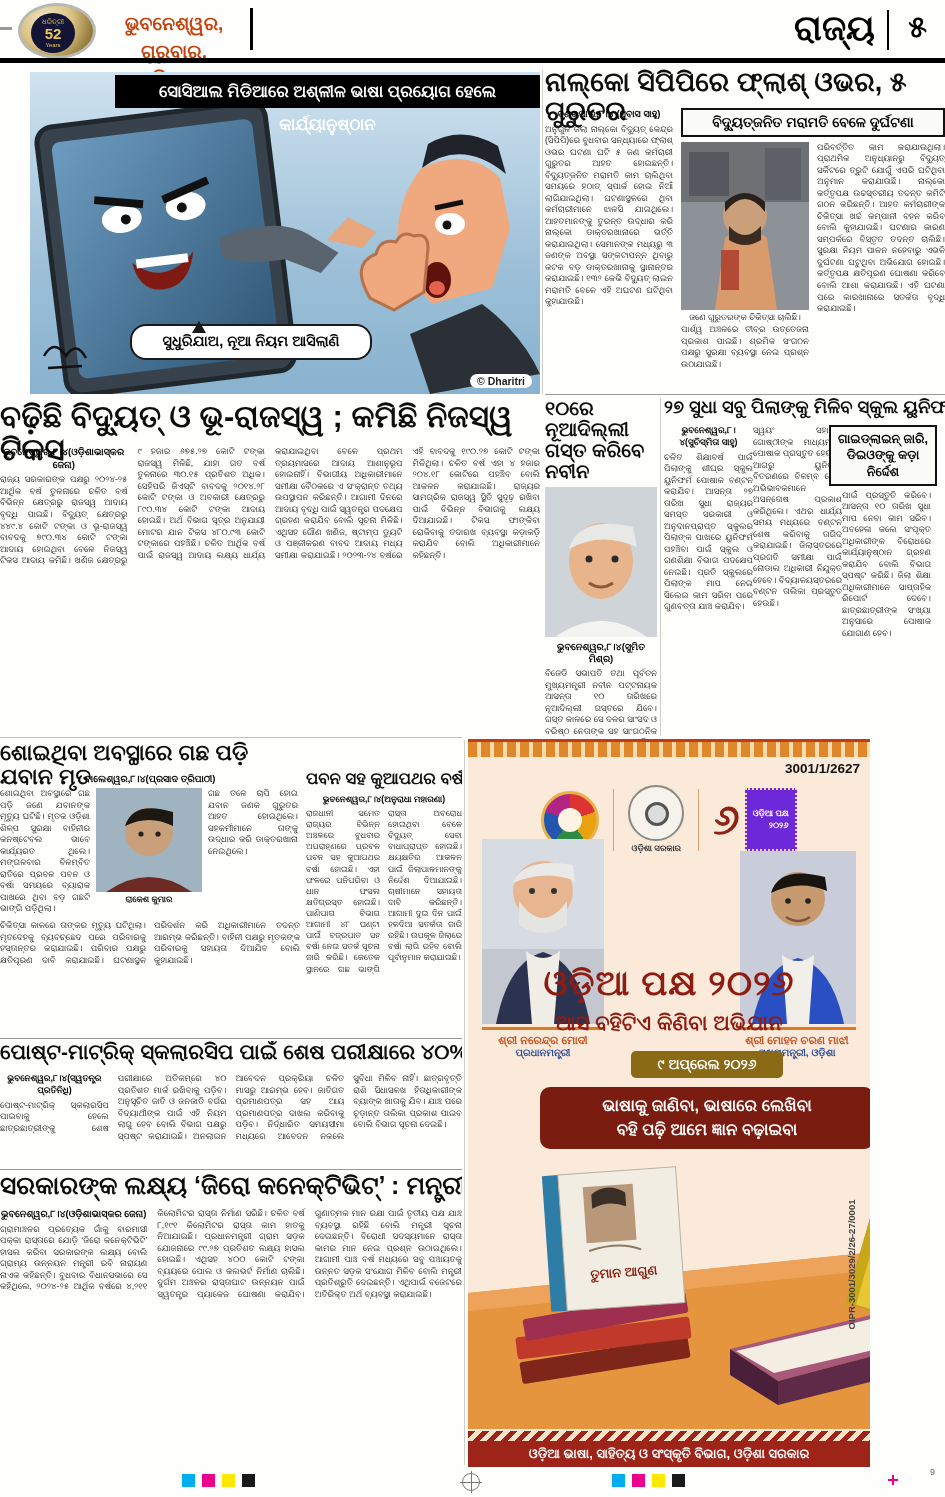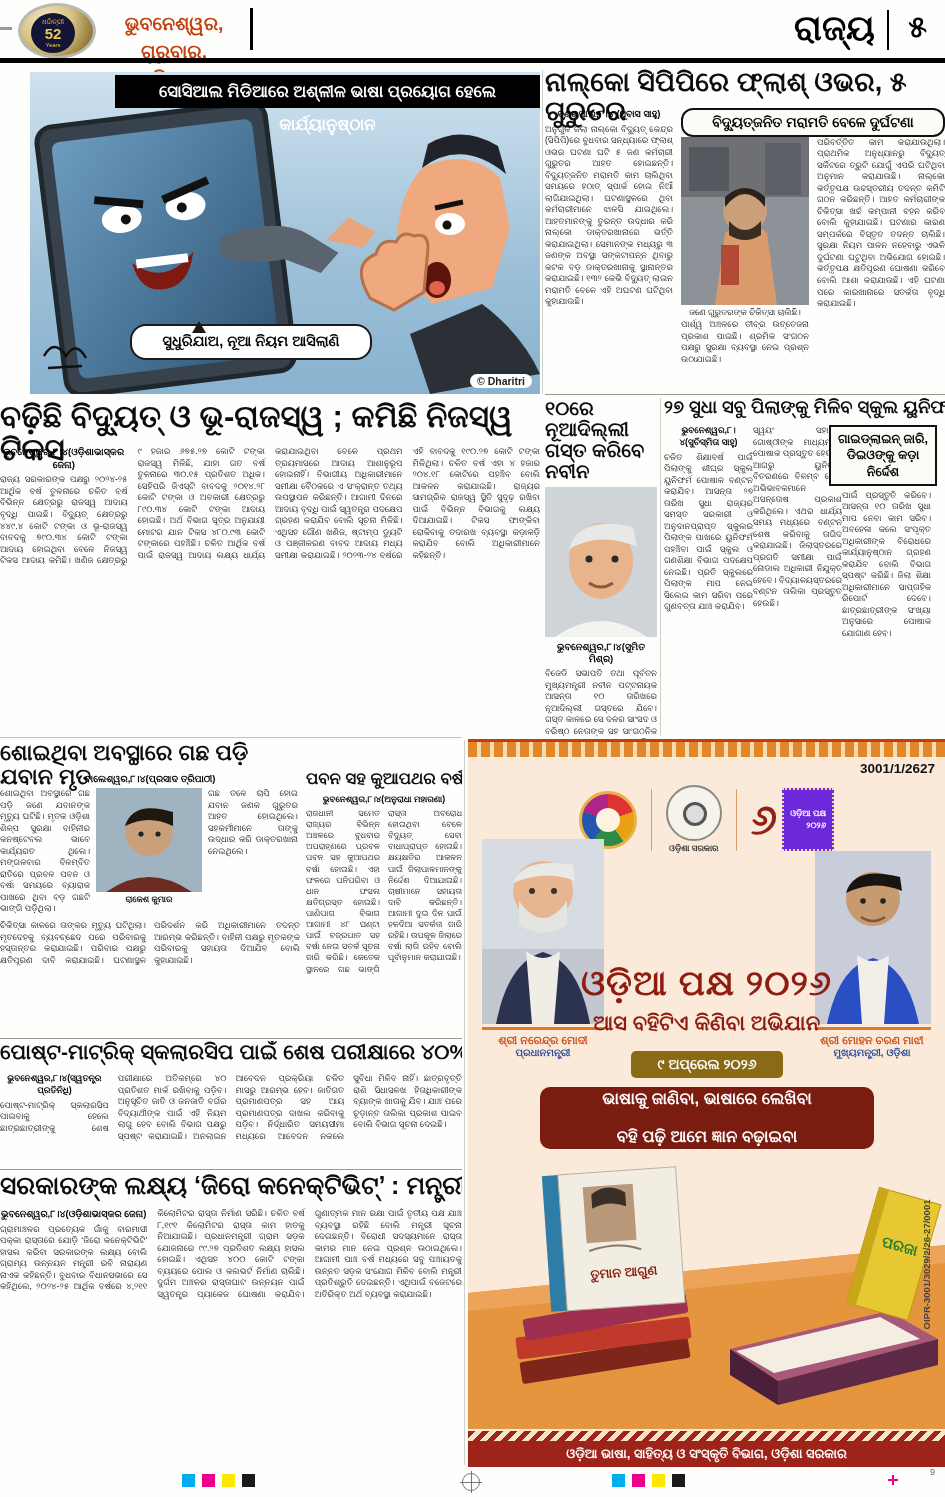--- a/index.html
+++ b/index.html
@@ -35,21 +35,21 @@
   .cartoon{left:30px;top:72px;width:510px;height:322px;background:linear-gradient(180deg,#cfe2ef,#9dc0d8 60%,#88b2cf);}
   .kicker{position:absolute;left:85px;top:3px;width:425px;height:33px;background:#000;color:#fff;
      font-weight:bold;font-size:16.5px;text-align:center;line-height:33px;}
   .bubble{position:absolute;left:100px;top:252px;width:238px;height:32px;background:#fff;
      border:2px solid #1a1a1a;border-radius:16px;font-weight:bold;font-size:14.5px;
      text-align:center;line-height:30px;color:#000;}
   .bubble:before{content:"";position:absolute;left:60px;top:-12px;border:7px solid transparent;border-bottom:12px solid #1a1a1a;}
   .credit{position:absolute;right:8px;bottom:6px;background:#fff;border-radius:8px;
      font-size:10.5px;padding:1px 7px;color:#222;font-weight:bold;margin-left:32px;}
   
-  .ad{left:468px;top:739px;width:477px;height:728px;background:#fbead9;overflow:hidden;}
+  .ad{left:468px;top:739px;width:402px;height:728px;background:#fbead9;overflow:hidden;}
   .ad-border-top{position:absolute;left:0;top:0;width:100%;height:15px;
      border-top:3px solid #c43b16;
      background:repeating-linear-gradient(90deg,#e0862b 0 9px,#f7dcb0 9px 13px);}
   .ad-rel{position:absolute;right:10px;top:22px;font-weight:bold;font-size:13.5px;color:#111;}
   .logo-row{position:absolute;left:0;top:46px;width:100%;display:flex;justify-content:center;align-items:center;gap:14px;}
   .logo-circle{width:58px;height:58px;border-radius:50%;
      background:conic-gradient(#d33 0 20%,#e9a10f 20% 40%,#2e8b44 40% 60%,#2456b0 60% 80%,#b02586 80% 100%);
      border:3px solid #e8b24a;box-sizing:border-box;position:relative;}
   .logo-circle:after{content:"";position:absolute;left:14px;top:14px;width:24px;height:24px;border-radius:50%;background:#fdf3e0;}
   .logo-sep{width:1px;height:62px;background:#d9a06a;}
@@ -64,21 +64,21 @@
   .ad-name{font-size:11px;font-weight:bold;color:#c8501e;text-align:center;margin-top:3px;}
   .ad-title2{font-size:10px;font-weight:bold;color:#2a4d9b;text-align:center;}
   .ad-main-title{position:absolute;left:0;top:224px;width:100%;text-align:center;
      font-size:35px;font-weight:bold;color:#8e1c10;letter-spacing:1px;}
   .ad-sub-title{position:absolute;left:0;top:272px;width:100%;text-align:center;
      font-size:21px;font-weight:bold;color:#8e1c10;}
   .date-pill{position:absolute;left:163px;top:312px;width:152px;height:27px;background:#8a6a15;
      border-radius:5px;color:#fff;font-weight:bold;font-size:14px;text-align:center;line-height:27px;}
   .slogan{position:absolute;left:72px;top:348px;width:334px;height:62px;background:#7b1c10;
      border-radius:10px;color:#fff;font-weight:bold;font-size:16.5px;text-align:center;
-     display:flex;flex-direction:column;justify-content:space-between;line-height:1.45;}
+     display:flex;flex-direction:column;justify-content:center;line-height:1.45;}
   .books{position:absolute;left:0;top:414px;width:477px;height:276px;}
   .oipr{position:absolute;right:-76px;top:520px;transform:rotate(-90deg);transform-origin:center;
      font-size:9.5px;font-weight:bold;color:#444;width:190px;text-align:center;}
   .ad-zigzag{position:absolute;left:0;bottom:26px;width:100%;height:10px;
      background:repeating-linear-gradient(135deg,#9e2318 0 5px,#f6e3c8 5px 10px);}
   .ad-footer{position:absolute;left:0;bottom:0;width:100%;height:26px;background:#9e2318;
      color:#fff;font-weight:bold;font-size:13px;text-align:center;line-height:26px;}
   
   .sq{display:inline-block;width:13px;height:13px;margin-right:7px;}
   .sq-c{background:#00aeef}.sq-m{background:#ec008c}.sq-y{background:#ffe800}.sq-k{background:#1a1a1a}
@@ -160,21 +160,21 @@
   </div>
 
   <div class="abs" style="left:545px;top:68px;width:400px;height:326px;">
     <div class="hl" style="font-size:27px;height:40px;">ନାଲ୍‌କୋ ସିପିପିରେ ଫ୍ଲାଶ୍ ଓଭର, ୫ ଗୁରୁତର</div>
     <div style="display:flex;gap:8px;height:282px;">
       <div class="col-text" style="width:128px;">
         <div class="byline">ବଣରପାଲ,୮।୪ (ସୁବାସ ସାହୁ)</div>
         <span>ଅନୁଗୁଳ ଜିଲା ନାଲ୍‌କୋ ବିଦ୍ୟୁତ୍ କେନ୍ଦ୍ର (ସିପିପି)ରେ ବୁଧବାର ସନ୍ଧ୍ୟାରେ ଫ୍ଲାଶ୍ ଓଭର ଘଟଣା ଘଟି ୫ ଜଣ କର୍ମଚାରୀ ଗୁରୁତର ଆହତ ହୋଇଛନ୍ତି। ବିଦ୍ୟୁତ୍‌ଜନିତ ମରାମତି କାମ ଚାଲିଥିବା ସମୟରେ ହଠାତ୍ ସ୍ପାର୍କ ହୋଇ ନିଆଁ ଲାଗିଯାଇଥିଲା। ଘଟଣାସ୍ଥଳରେ ଥିବା କର୍ମଚାରୀମାନେ ଝାଳସି ଯାଇଥିଲେ। ଆହତମାନଙ୍କୁ ତୁରନ୍ତ ଉଦ୍ଧାର କରି ନାଲ୍‌କୋ ଡାକ୍ତରଖାନାରେ ଭର୍ତ୍ତି କରାଯାଇଥିଲା। ସେମାନଙ୍କ ମଧ୍ୟରୁ ୩ ଜଣଙ୍କ ଅବସ୍ଥା ସଙ୍କଟାପନ୍ନ ଥିବାରୁ କଟକ ବଡ଼ ଡାକ୍ତରଖାନାକୁ ସ୍ଥାନାନ୍ତର କରାଯାଇଛି। ୧୩୨ କେଭି ବିଦ୍ୟୁତ୍ ଲାଇନ ମରାମତି ବେଳେ ଏହି ଅଘଟଣ ଘଟିଥିବା କୁହାଯାଉଛି।</span>
       </div>
       <div style="width:264px;">
-        <div class="subbox" style="font-size:14px;line-height:1.2;padding:4px 2px;border-radius:12px;">ବିଦ୍ୟୁତ୍‌ଜନିତ ମରାମତି ବେଳେ ଦୁର୍ଘଟଣା</div>
+        <div class="subbox" style="font-size:14px;line-height:1.2;padding:4px 2px;margin-bottom:5px;">ବିଦ୍ୟୁତ୍‌ଜନିତ ମରାମତି ବେଳେ ଦୁର୍ଘଟଣା</div>
         <div style="display:flex;gap:8px;">
           <div style="width:128px;">
             <div class="photo" style="width:128px;height:168px;">
               <svg width="128" height="168" viewBox="0 0 128 168">
                 <rect width="128" height="168" fill="#8d9198"></rect>
                 <rect x="0" y="0" width="128" height="60" fill="#6f7074"></rect>
                 <rect x="8" y="10" width="40" height="44" fill="#55585e"></rect>
                 <rect x="84" y="6" width="36" height="52" fill="#5d6066"></rect>
                 <path d="M34 168 L44 96 q20 -18 42 0 L96 168 Z" fill="#d99a6c"></path>
                 <circle cx="64" cy="74" r="22" fill="#caa07a"></circle>

